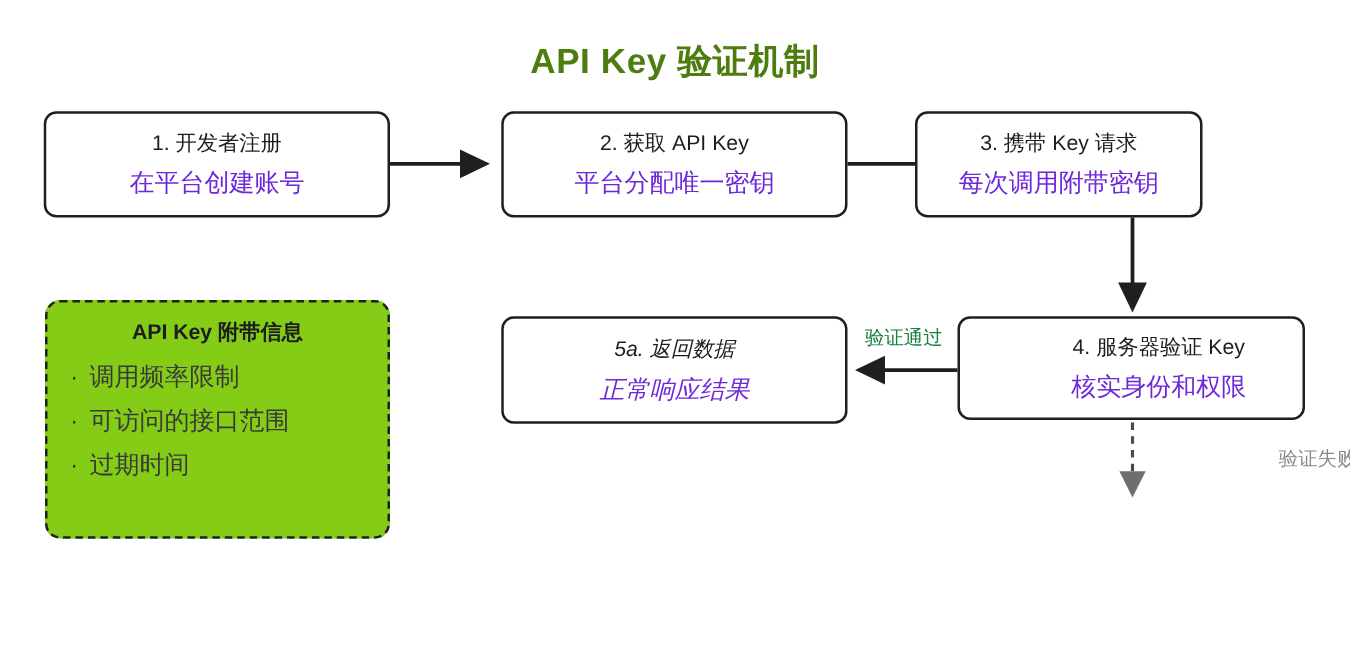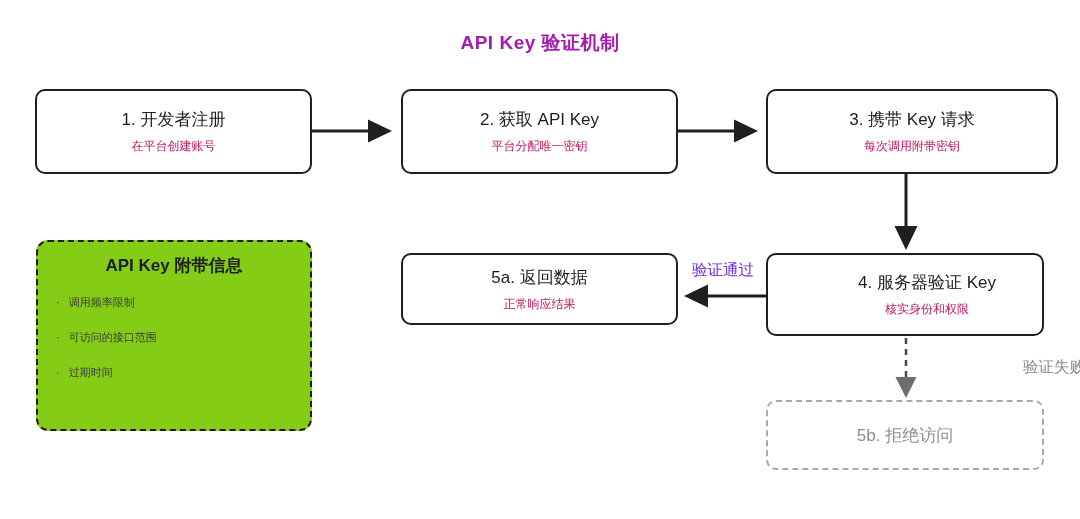--- a/index.html
+++ b/index.html
@@ -8,45 +8,45 @@
     width: 1080px;
     height: 519px;
     background: #ffffff;
     font-family: "Liberation Sans", "DejaVu Sans", sans-serif;
     overflow: hidden;
   }
   .page-title {
     position: absolute;
     left: 0; right: 0; top: 30px;
     text-align: center;
-    font-size: 19px;
+    font-size: 28px;
     font-weight: 700;
-    color: #a21caf;
+    color: #4d7c0f;
     letter-spacing: 0.5px;
   }
   .node {
     position: absolute;
     background: #ffffff;
     border: 2.5px solid #1f1f1f;
     border-radius: 10px;
     box-sizing: border-box;
     display: flex;
     flex-direction: column;
     align-items: center;
     justify-content: center;
     gap: 7px;
     z-index: 2;
   }
   .node-title { font-size: 17px; color: #1d1d1f; }
-  .node-sub   { font-size: 12px; color: #be185d; }
+  .node-sub   { font-size: 20px; color: #6d28d9; }
 
   .n-step1  { left: 35px;  top: 89px;  width: 277px; height: 85px; }
   .n-step2  { left: 401px; top: 89px;  width: 277px; height: 85px; }
-  .n-step3  { left: 766px; top: 89px;  width: 292px; height: 85px; }
-  .n-step5a { left: 401px; top: 253px; width: 277px; height: 72px; }
+  .n-step3  { left: 732px; top: 89px;  width: 230px; height: 85px; }
+  .n-step5a { left: 401px; top: 253px; width: 277px; height: 86px; font-style: italic; }
   .n-step4  { left: 766px; top: 253px; width: 278px; height: 83px; padding-left: 44px; }
 
   .n-step5b {
     left: 766px; top: 400px; width: 278px; height: 70px;
     border: 2px dashed #a8a8a8;
     border-radius: 10px;
   }
   .n-step5b .node-title { color: #8e8e8e; }
 
   .info-box {
@@ -60,42 +60,42 @@
     z-index: 2;
   }
   .info-title {
     text-align: center;
     font-size: 17px;
     font-weight: 700;
     color: #1d1d1f;
     margin-bottom: 8px;
   }
   .info-item {
-    font-size: 11px;
+    font-size: 20px;
     color: #3a3a3a;
     line-height: 35px;
     padding-left: 2px;
     white-space: nowrap;
   }
   .info-item .bullet { margin-right: 9px; }
 
   .arrows {
     position: absolute;
     left: 0; top: 0;
     z-index: 1;
     pointer-events: none;
   }
   .edge-label {
     position: absolute;
     font-size: 15.5px;
     text-align: center;
     z-index: 3;
     white-space: nowrap;
   }
-  .edge-label.pass { left: 678px; top: 260px; width: 90px;  color: #6d28d9; }
+  .edge-label.pass { left: 678px; top: 260px; width: 90px;  color: #15803d; }
   .edge-label.fail { left: 1004px; top: 357px; width: 100px; color: #8a8a8a; }
 </style>
 </head>
 <body>
 
 <div class="canvas">
 
   <div class="page-title">API Key 验证机制</div>
 
   <div class="node n-step1">
@@ -116,23 +116,20 @@
   <div class="node n-step5a">
     <div class="node-title">5a. 返回数据</div>
     <div class="node-sub">正常响应结果</div>
   </div>
 
   <div class="node n-step4">
     <div class="node-title">4. 服务器验证 Key</div>
     <div class="node-sub">核实身份和权限</div>
   </div>
 
-  <div class="node n-step5b">
-    <div class="node-title">5b. 拒绝访问</div>
-  </div>
 
   <div class="info-box">
     <div class="info-title">API Key 附带信息</div>
     <div class="info-item">
       <span class="bullet">·</span><span>调用频率限制</span>
     </div>
     <div class="info-item">
       <span class="bullet">·</span><span>可访问的接口范围</span>
     </div>
     <div class="info-item">

